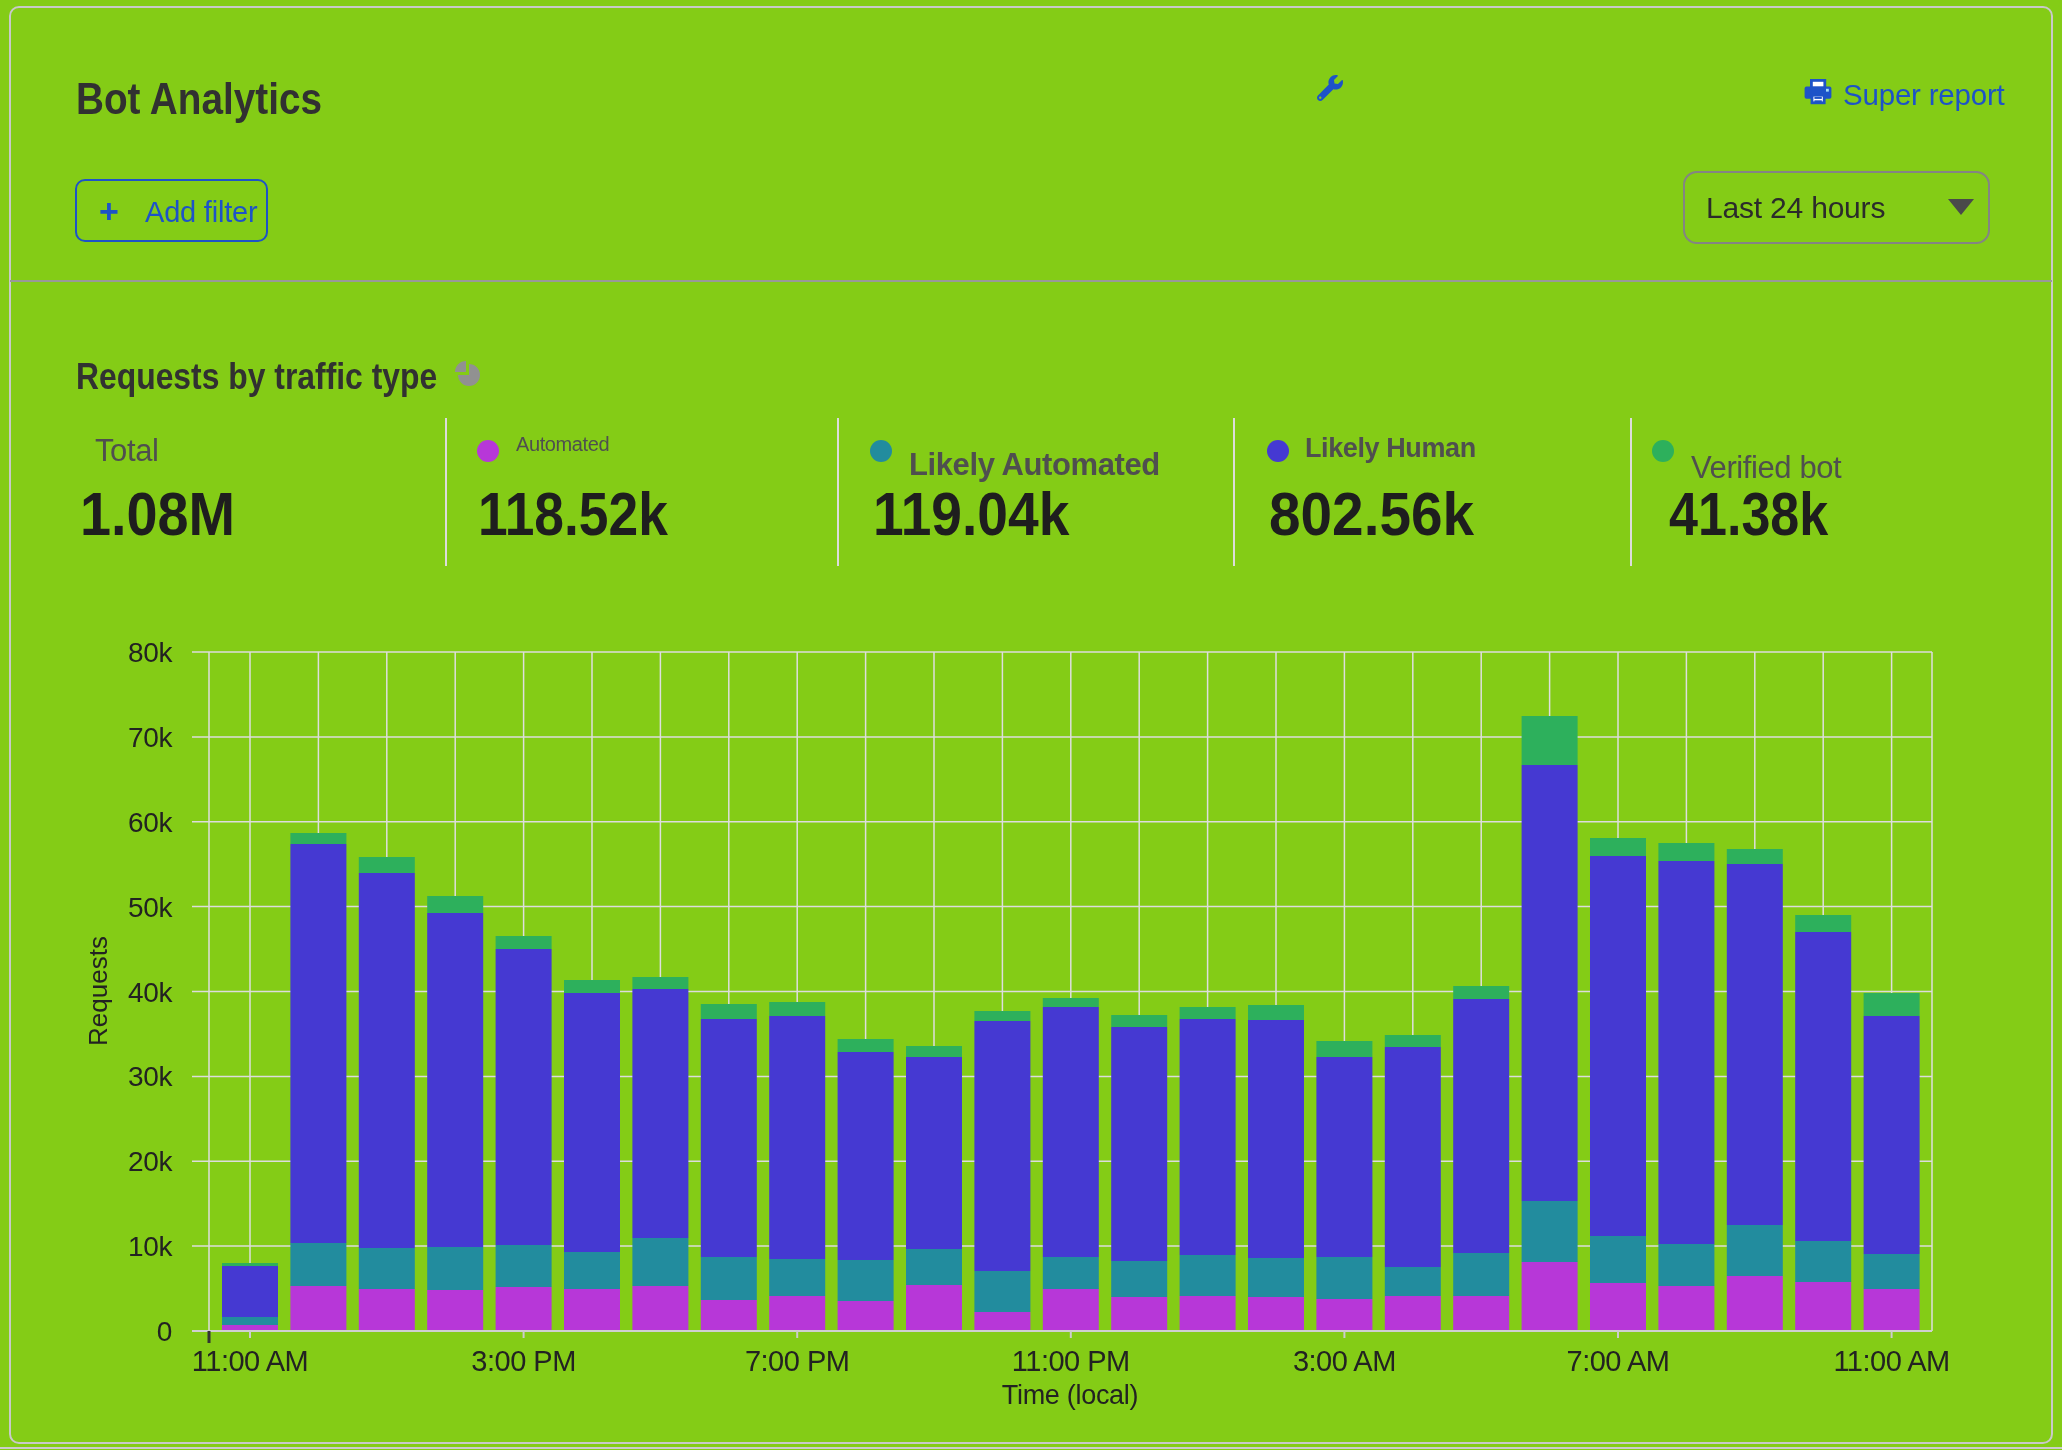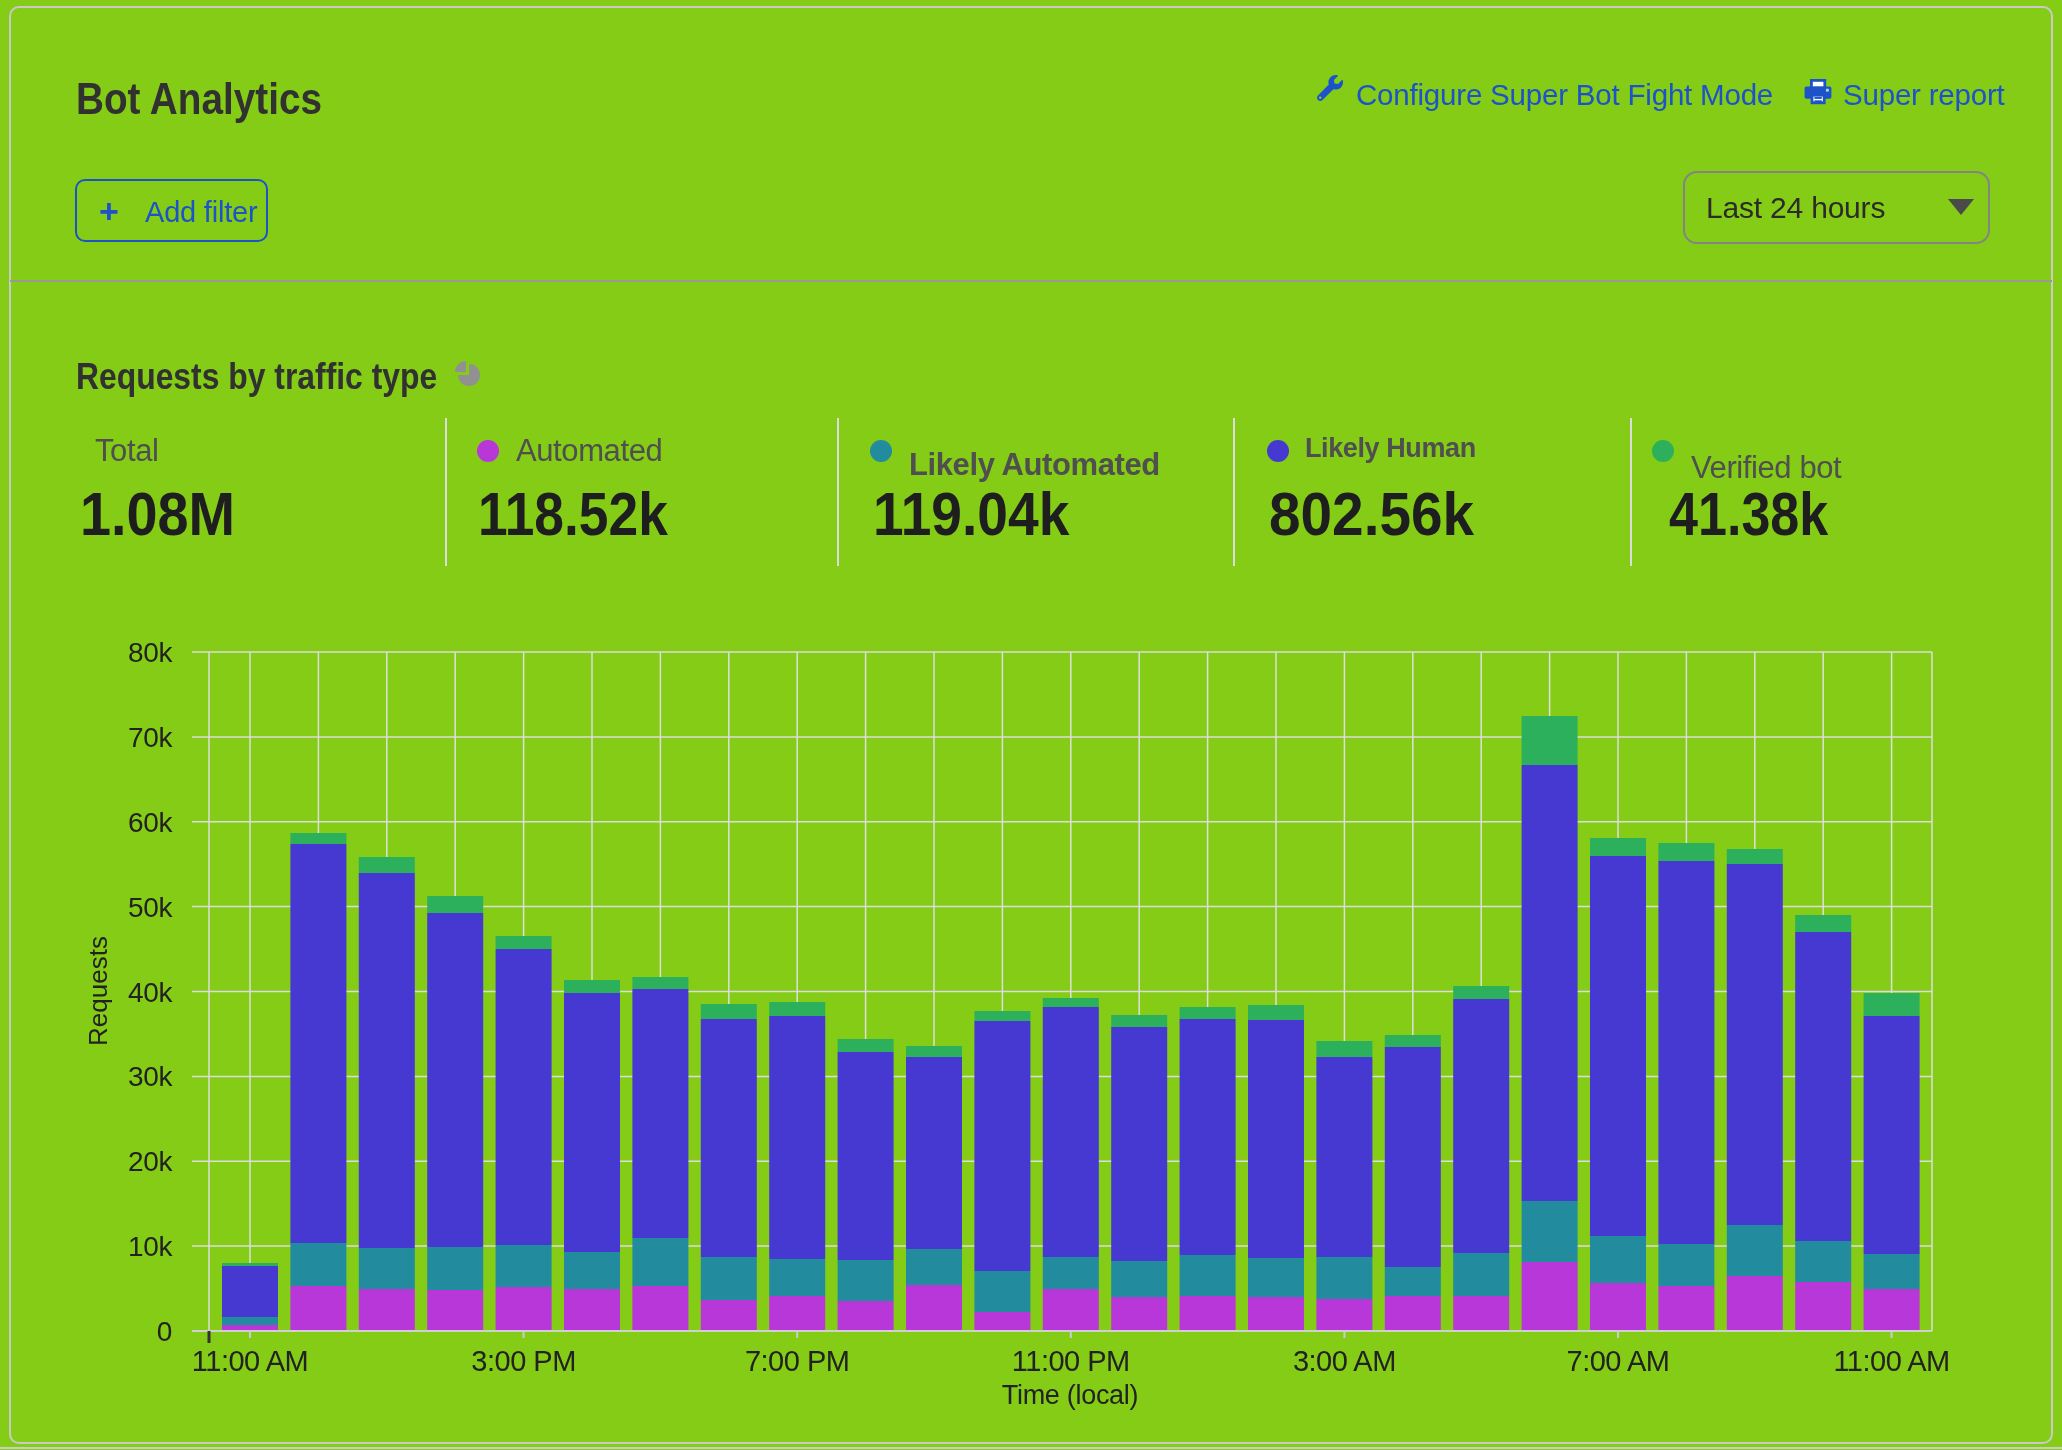--- a/index.html
+++ b/index.html
@@ -9,21 +9,20 @@
 <div class="page">
   <div style="position:absolute;left:9px;top:6px;width:2044px;height:1438px;border:2px solid #c9c9c9;border-radius:10px;box-sizing:border-box;"></div>
   <div style="position:absolute;left:10px;top:280px;width:2042px;height:2px;background:#999;"></div>
   <div style="position:absolute;left:0;top:1447px;width:2062px;height:2px;background:#ccc;"></div>
 
   <div style="position:absolute;left:76px;top:74px;font-size:44px;font-weight:700;color:#313131;transform:scaleX(0.88);transform-origin:0 0;white-space:nowrap;">Bot Analytics</div>
 
   <svg style="position:absolute;left:1317px;top:75px;" width="26" height="26" viewBox="0 0 512 512">
       <path fill="#1d53c8" d="M507.73 109.1c-2.24-9.03-13.54-12.09-20.12-5.51l-74.36 74.36-67.88-11.31-11.31-67.88 74.36-74.36c6.62-6.62 3.43-17.9-5.66-20.16-47.38-11.74-99.55.91-136.58 37.93-39.64 39.64-50.55 97.1-34.05 147.2L18.74 402.76c-24.99 24.99-24.99 65.51 0 90.5 24.99 24.99 65.51 24.99 90.5 0l213.21-213.21c50.12 16.71 107.47 5.68 147.37-34.22 37.07-37.07 49.7-89.32 37.91-136.73zM64 472c-13.25 0-24-10.75-24-24 0-13.26 10.75-24 24-24s24 10.74 24 24c0 13.25-10.75 24-24 24z"></path>
     </svg>
-  <div style="position:absolute;left:1356px;top:78px;font-size:29.5px;color:#1d53c8;letter-spacing:-0.2px;">Configure Super Bot Fight Mode</div>
   <svg style="position:absolute;left:1804px;top:79px;" width="28" height="26" viewBox="0 0 28 26">
       <rect x="7.4" y="1.4" width="13.4" height="7.6" fill="#fff" stroke="#1d53c8" stroke-width="2.8"></rect>
       <rect x="0.6" y="7.6" width="26.8" height="12.2" rx="1.8" fill="#1d53c8"></rect>
       <rect x="22" y="9.8" width="2.8" height="2.8" fill="#a5dcf8"></rect>
       <rect x="8" y="16.2" width="12.2" height="7.6" fill="#fff" stroke="#1d53c8" stroke-width="2.8"></rect>
       <rect x="10.4" y="17.9" width="7.4" height="2" fill="#1d53c8"></rect>
       <rect x="10.4" y="21.3" width="7.4" height="2" fill="#1d53c8"></rect>
     </svg>
   <div style="position:absolute;left:1843px;top:78px;font-size:29.5px;color:#1d53c8;letter-spacing:-0.2px;">Super report</div>
 
@@ -37,21 +36,21 @@
 
   <div style="position:absolute;left:76px;top:356px;font-size:36px;font-weight:700;color:#313131;transform:scaleX(0.885);transform-origin:0 0;white-space:nowrap;">Requests by traffic type</div>
   <svg style="position:absolute;left:453px;top:360px;" width="28" height="28" viewBox="0 0 28 28">
       <path fill="#919191" d="M16 4 A11 11 0 1 1 5 15 L16 15 Z"></path>
       <path fill="#919191" d="M13 1 A11 11 0 0 0 2 12 L13 12 Z"></path>
     </svg>
 
 <div style="position:absolute;left:95px;top:433px;font-size:31px;color:#4f4f4f;letter-spacing:-0.4px;">Total</div>
 <div style="position:absolute;left:80px;top:478px;font-size:62px;font-weight:700;color:#1e1e1e;transform:scaleX(0.9);transform-origin:0 0;white-space:nowrap;">1.08M</div>
 <div style="position:absolute;left:477px;top:440px;width:22px;height:22px;border-radius:50%;background:#b737d8;"></div>
-<div style="position:absolute;left:516px;top:433px;font-size:31px;color:#4f4f4f;letter-spacing:-0.4px;">Automated</div>
+<div style="position:absolute;left:516px;top:433px;font-size:20px;color:#4f4f4f;letter-spacing:-0.4px;">Automated</div>
 <div style="position:absolute;left:478px;top:478px;font-size:62px;font-weight:700;color:#1e1e1e;transform:scaleX(0.86);transform-origin:0 0;white-space:nowrap;">118.52k</div>
 <div style="position:absolute;left:870px;top:440px;width:22px;height:22px;border-radius:50%;background:#228c9e;"></div>
 <div style="position:absolute;left:909px;top:447px;font-size:31px;color:#4f4f4f;letter-spacing:-0.4px;font-weight:bold;">Likely Automated</div>
 <div style="position:absolute;left:873px;top:478px;font-size:62px;font-weight:700;color:#1e1e1e;transform:scaleX(0.89);transform-origin:0 0;white-space:nowrap;">119.04k</div>
 <div style="position:absolute;left:1267px;top:440px;width:22px;height:22px;border-radius:50%;background:#4539d2;"></div>
 <div style="position:absolute;left:1305px;top:433px;font-size:27px;color:#4f4f4f;letter-spacing:-0.4px;font-weight:bold;">Likely Human</div>
 <div style="position:absolute;left:1269px;top:478px;font-size:62px;font-weight:700;color:#1e1e1e;transform:scaleX(0.915);transform-origin:0 0;white-space:nowrap;">802.56k</div>
 <div style="position:absolute;left:1652px;top:440px;width:22px;height:22px;border-radius:50%;background:#2db05c;"></div>
 <div style="position:absolute;left:1691px;top:433px;font-size:31px;color:#4f4f4f;letter-spacing:-0.4px;margin-top:17px;">Verified bot</div>
 <div style="position:absolute;left:1669px;top:478px;font-size:62px;font-weight:700;color:#1e1e1e;transform:scaleX(0.84);transform-origin:0 0;white-space:nowrap;">41.38k</div>

